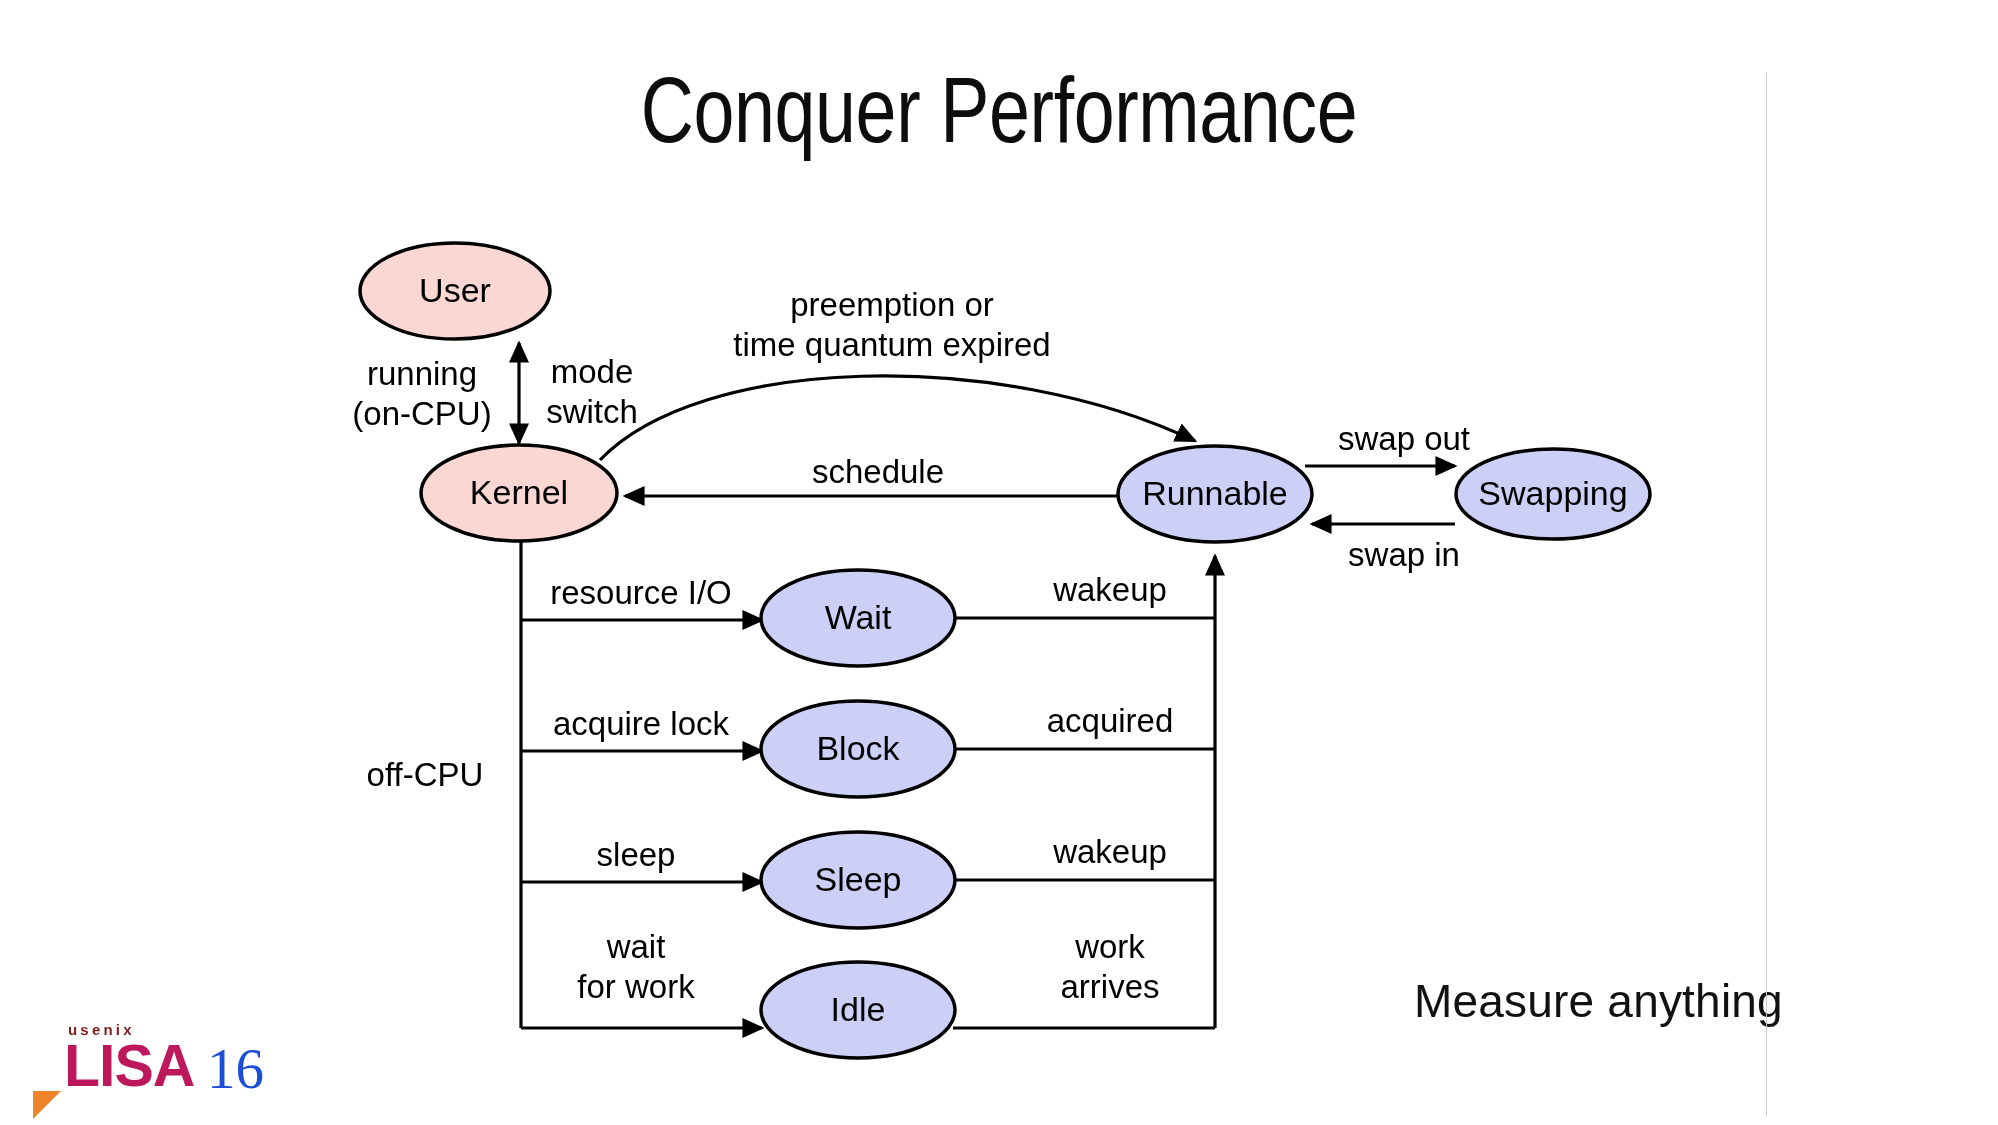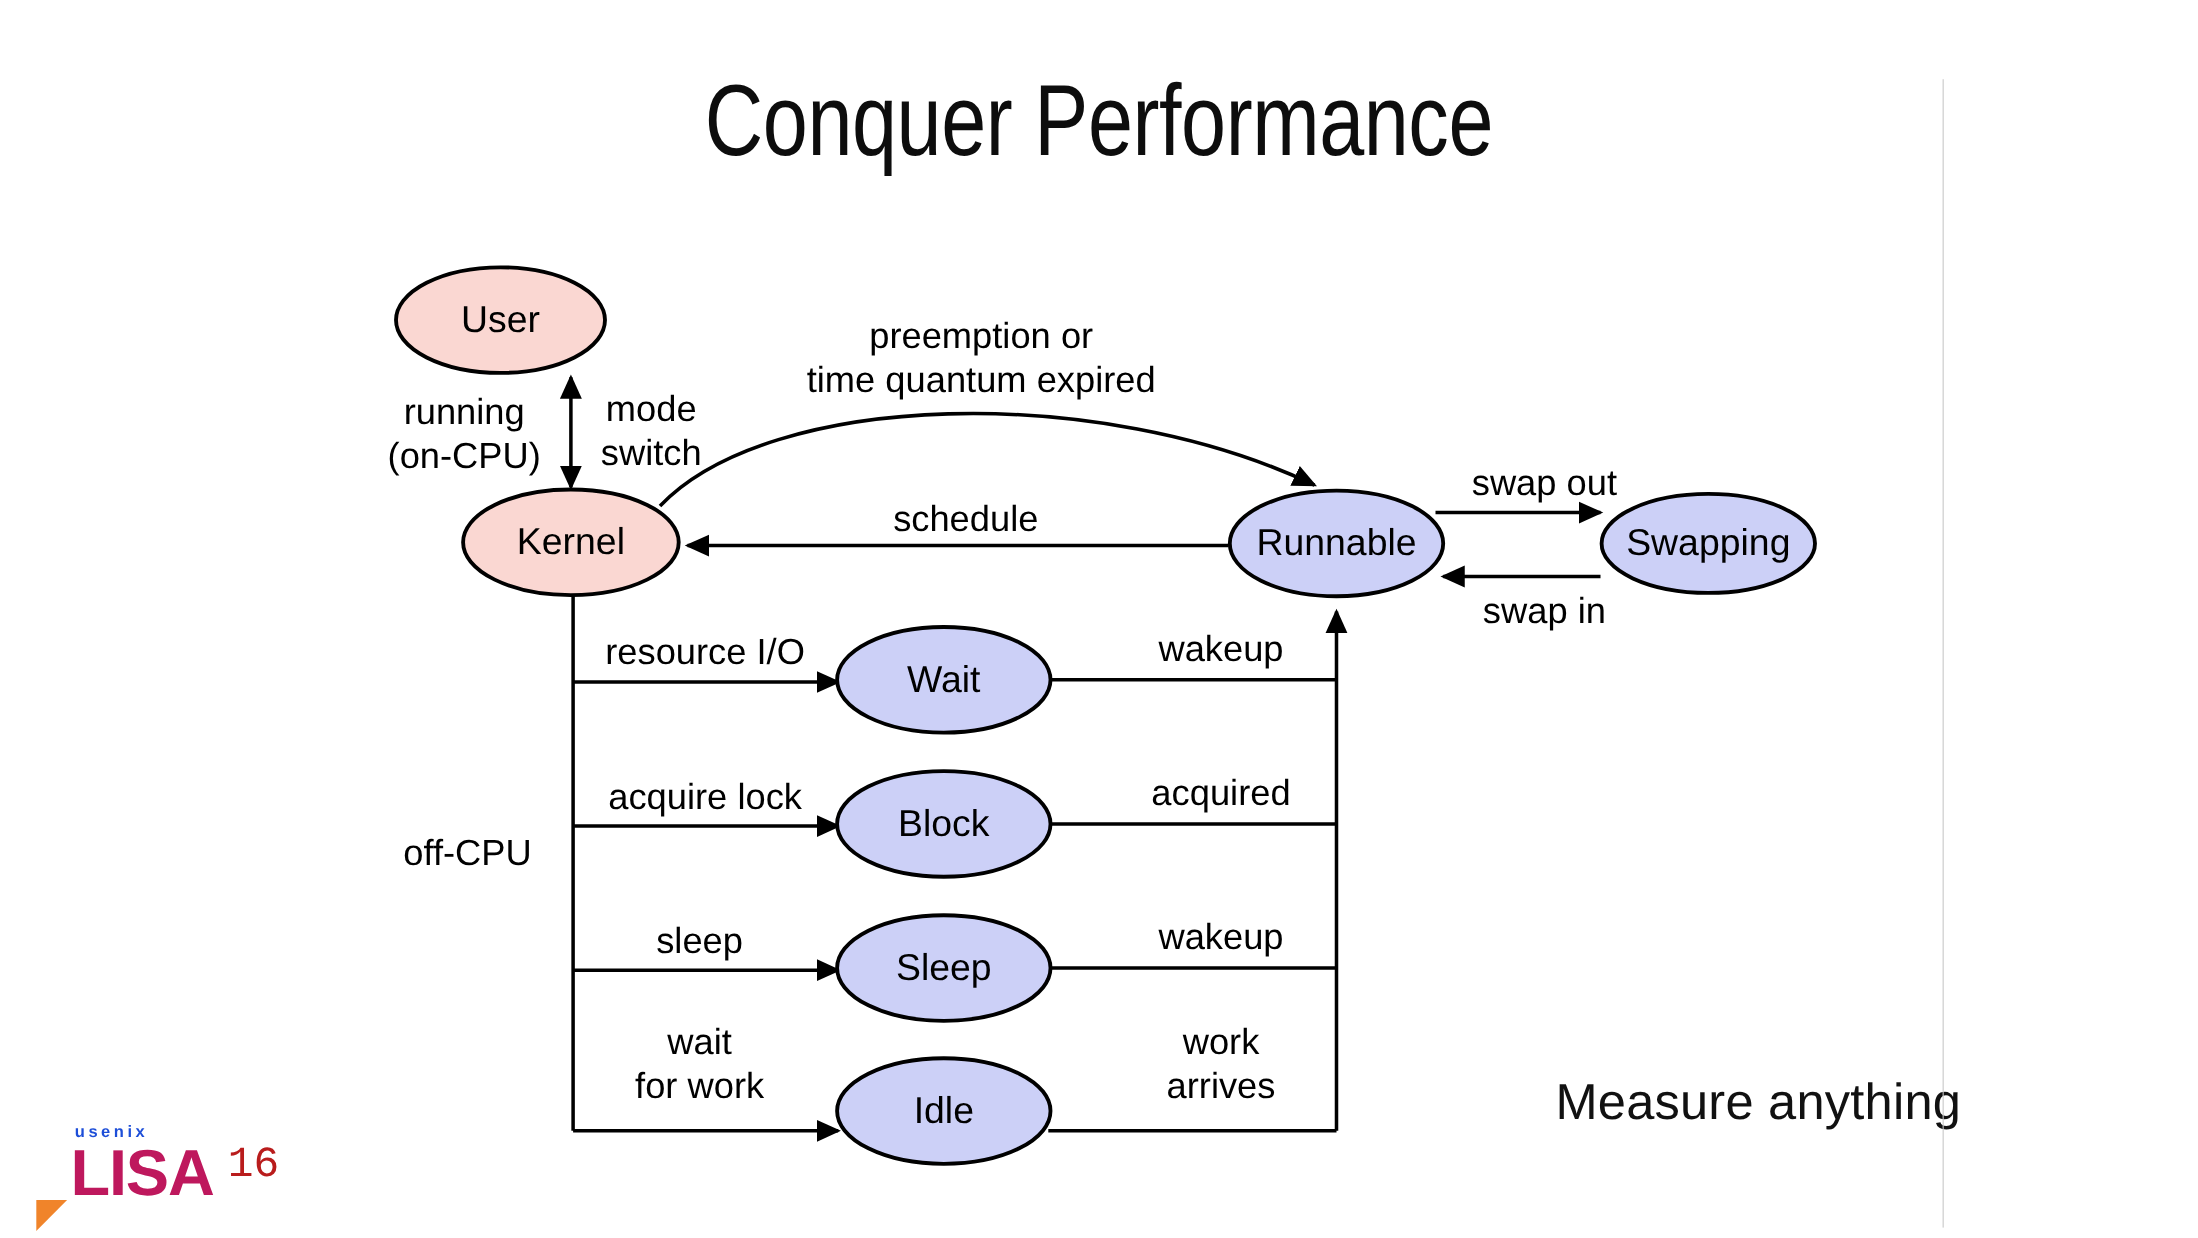--- a/index.html
+++ b/index.html
@@ -103,41 +103,41 @@
     height: 100px;
   }
   #logo-usenix {
     position: absolute;
     left: 35px;
     top: 0px;
     font-family: "Liberation Sans", sans-serif;
     font-size: 15px;
     font-weight: 700;
     letter-spacing: 3.2px;
-    color: #1d4ed8;
+    color: #7f1d1d;
   }
   #logo-lisa {
     position: absolute;
     left: 31px;
     top: 16px;
     font-family: "Liberation Sans", sans-serif;
     font-size: 59px;
     font-weight: 700;
     letter-spacing: -1px;
     color: #be185d;
     line-height: 1;
   }
   #logo-16 {
     position: absolute;
     left: 174px;
     top: 19px;
-    font-family: Liberation Mono, monospace;
-    font-size: 39px;
+    font-family: Liberation Serif, serif;
+    font-size: 57px;
     font-weight: 300;
-    color: #b91c1c;
+    color: #1d4ed8;
     line-height: 1;
   }
   #logo-corner {
     position: absolute;
     left: 0px;
     top: 70px;
     width: 0;
     height: 0;
     border-top: 28px solid #f0842a;
     border-right: 28px solid transparent;

